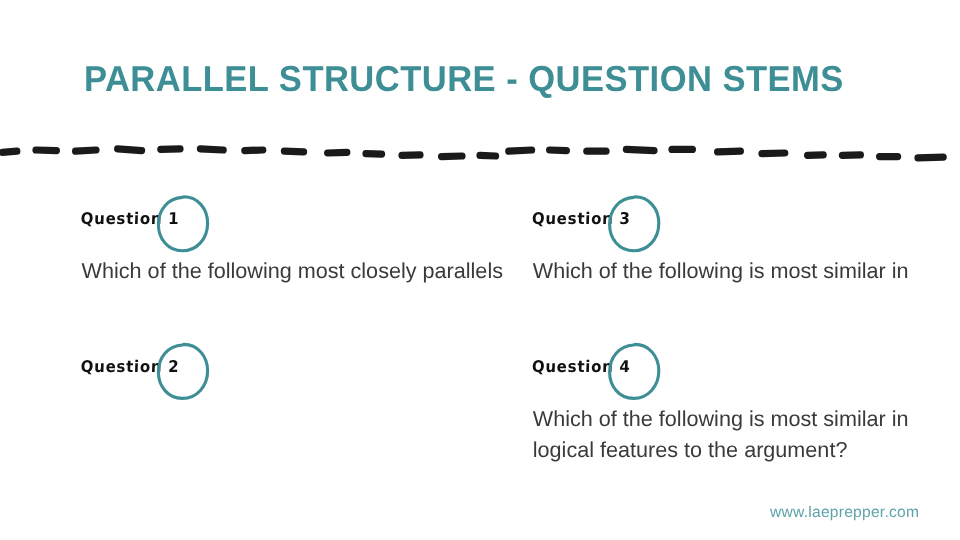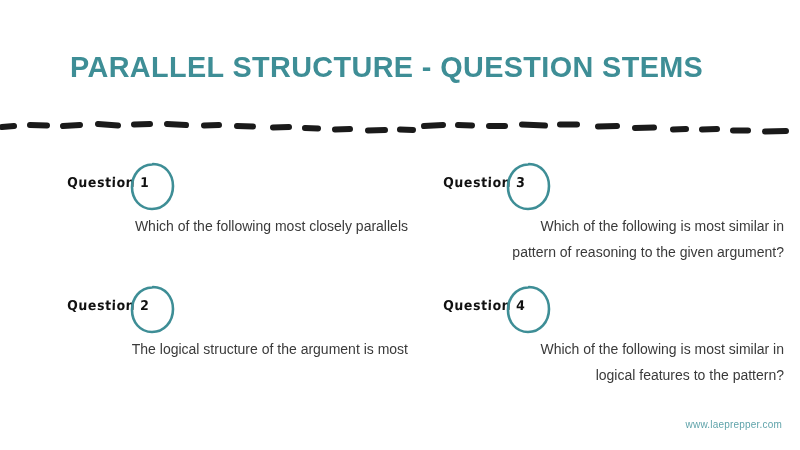--- a/index.html
+++ b/index.html
@@ -7,21 +7,20 @@
     padding: 0;
     background: #ffffff;
   }
   #slide {
     position: relative;
     width: 800px;
     height: 450px;
     background: #ffffff;
     overflow: hidden;
     font-family: "Liberation Sans", sans-serif;
-    text-align: right;
   }
 
   
   #title {
     position: absolute;
     left: 70px;
     top: 50px;
     font-family: "Liberation Sans", sans-serif;
     font-size: 30px;
     font-weight: bold;
@@ -76,33 +75,33 @@
     height: 50px;
     pointer-events: none;
   }
 
   .qtext {
     position: absolute;
     left: 1px;
     top: 43px;
     width: 340px;
     font-family: "Liberation Sans", sans-serif;
-    font-size: 14px;
+    font-size: 18px;
     line-height: 26px;
     color: #3A3A3A;
   }
   .qtext .line { display: block; white-space: nowrap; }
 
   
   #footer {
     position: absolute;
-    right: 18px;
+    right: 34px;
     top: 419px;
     font-family: "Liberation Sans", sans-serif;
-    font-size: 10px;
+    font-size: 13px;
     color: #5FA3AA;
     letter-spacing: 0.2px;
   }
 </style>
 </head>
 <body>
 
 <div id="slide">
 
   <div id="title">PARALLEL STRUCTURE - QUESTION STEMS</div>
@@ -150,44 +149,42 @@
 
   <div class="qblock col-right row-top">
     <div class="qlabel-wrap">
       <span class="qlabel">Question 3</span>
       <svg class="qcircle" viewBox="0 0 48 50" aria-hidden="true">
         <path d="M25,2 C37,2 45,12 45,24 C45,37 36,47 24,47 C12,47 4,37 4,25 C4,13 12,3 24,2.5" fill="none" stroke="#3E8E96" stroke-width="2.6" stroke-linecap="round"></path>
       </svg>
     </div>
     <div class="qtext">
       <span class="line">Which of the following is most similar in</span>
-      <span class="line">pattern of reasoning to the given argument?</span>
     </div>
   </div>
 
   <div class="qblock col-left row-bottom">
     <div class="qlabel-wrap">
       <span class="qlabel">Question 2</span>
       <svg class="qcircle" viewBox="0 0 48 50" aria-hidden="true">
         <path d="M25,2 C37,2 45,12 45,24 C45,37 36,47 24,47 C12,47 4,37 4,25 C4,13 12,3 24,2.5" fill="none" stroke="#3E8E96" stroke-width="2.6" stroke-linecap="round"></path>
       </svg>
     </div>
     <div class="qtext">
-      <span class="line">The logical structure of the argument is most</span>
     </div>
   </div>
 
   <div class="qblock col-right row-bottom">
     <div class="qlabel-wrap">
       <span class="qlabel">Question 4</span>
       <svg class="qcircle" viewBox="0 0 48 50" aria-hidden="true">
         <path d="M25,2 C37,2 45,12 45,24 C45,37 36,47 24,47 C12,47 4,37 4,25 C4,13 12,3 24,2.5" fill="none" stroke="#3E8E96" stroke-width="2.6" stroke-linecap="round"></path>
       </svg>
     </div>
     <div class="qtext">
       <span class="line">Which of the following is most similar in</span>
-      <span class="line">logical features to the pattern?</span>
+      <span class="line">logical features to the argument?</span>
     </div>
   </div>
 
   <div id="footer">www.laeprepper.com</div>
 
 </div>
 
 </body></html>

